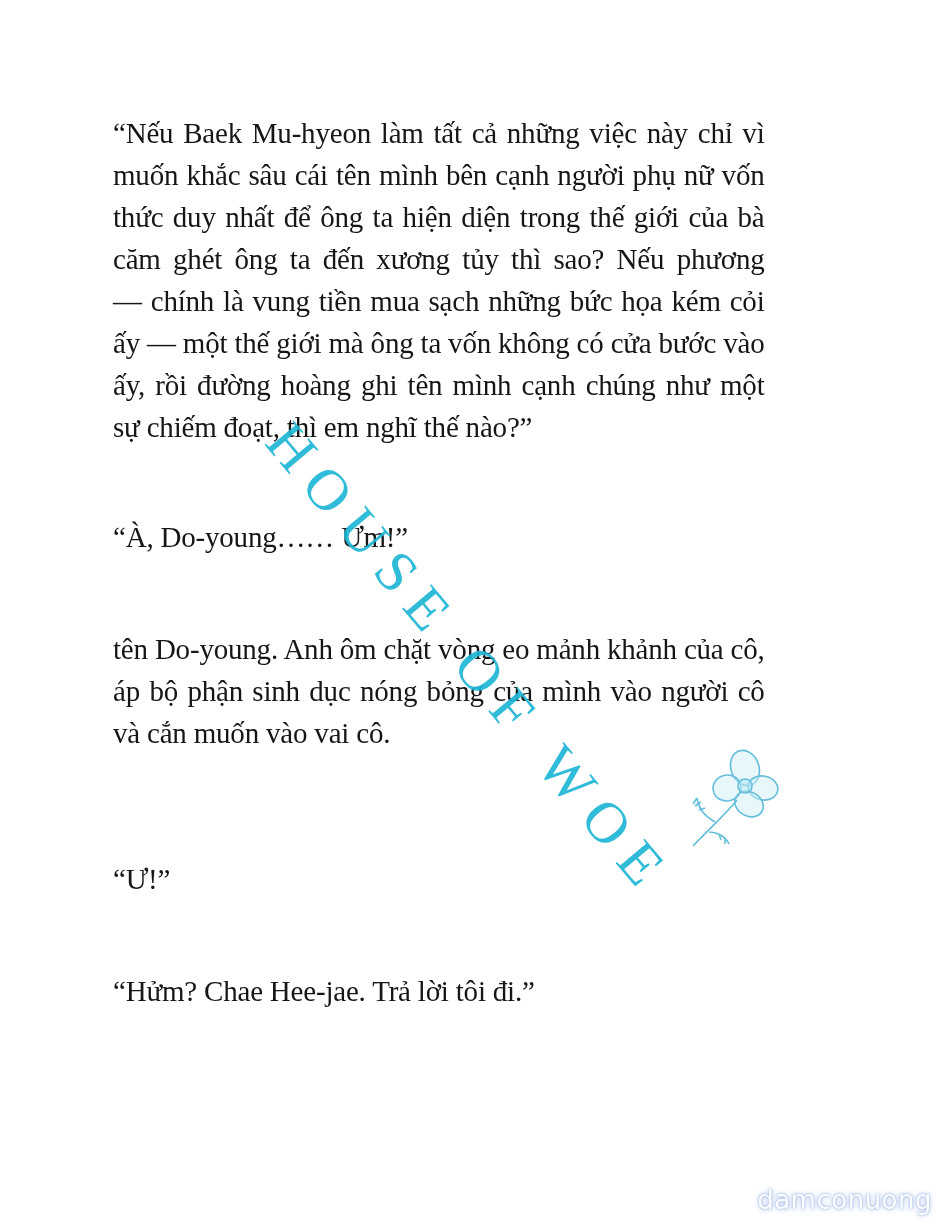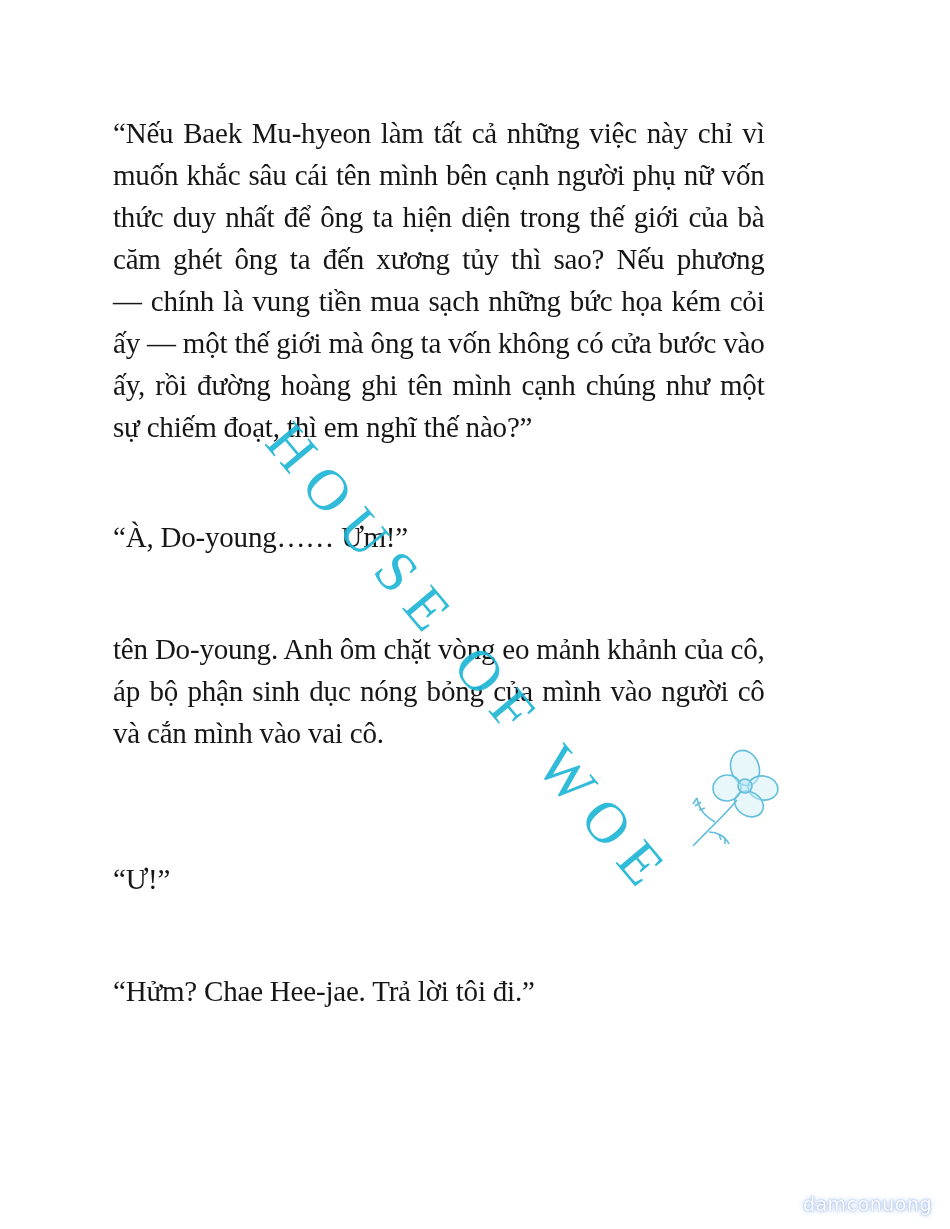--- a/index.html
+++ b/index.html
@@ -82,21 +82,21 @@
       top: 440px;
       width: 110px;
       height: 110px;
       opacity: 0.75;
     }
     .site-mark {
       position: absolute;
       right: 18px;
       bottom: 14px;
       font-family: "DejaVu Sans", "Liberation Sans", sans-serif;
-      font-size: 19px;
+      font-size: 26px;
       color: #ffffff;
       text-shadow: 0 0 3px #9ab6e6, 0 0 6px #b5c9ef, 0 0 1px #7d9ad6;
       letter-spacing: 0.5px;
     }
   </style>
 </head>
 <body>
 
 <div class="page">
 
@@ -113,21 +113,21 @@
       <span class="line last">sự chiếm đoạt, thì em nghĩ thế nào?”</span>
     </div>
 
     <div class="para p2">
       <span class="line last">“À, Do-young…… Ưm!”</span>
     </div>
 
     <div class="para p3">
       <span class="line">tên Do-young. Anh ôm chặt vòng eo mảnh khảnh của cô,</span>
       <span class="line">áp bộ phận sinh dục nóng bỏng của mình vào người cô</span>
-      <span class="line last">và cắn mình vào vai cô.</span>
+      <span class="line last">và cắn muốn vào vai cô.</span>
     </div>
 
     <div class="para p4">
       <span class="line last">“Ư!”</span>
     </div>
 
     <div class="para p5">
       <span class="line last">“Hửm? Chae Hee-jae. Trả lời tôi đi.”</span>
     </div>
   </div>

